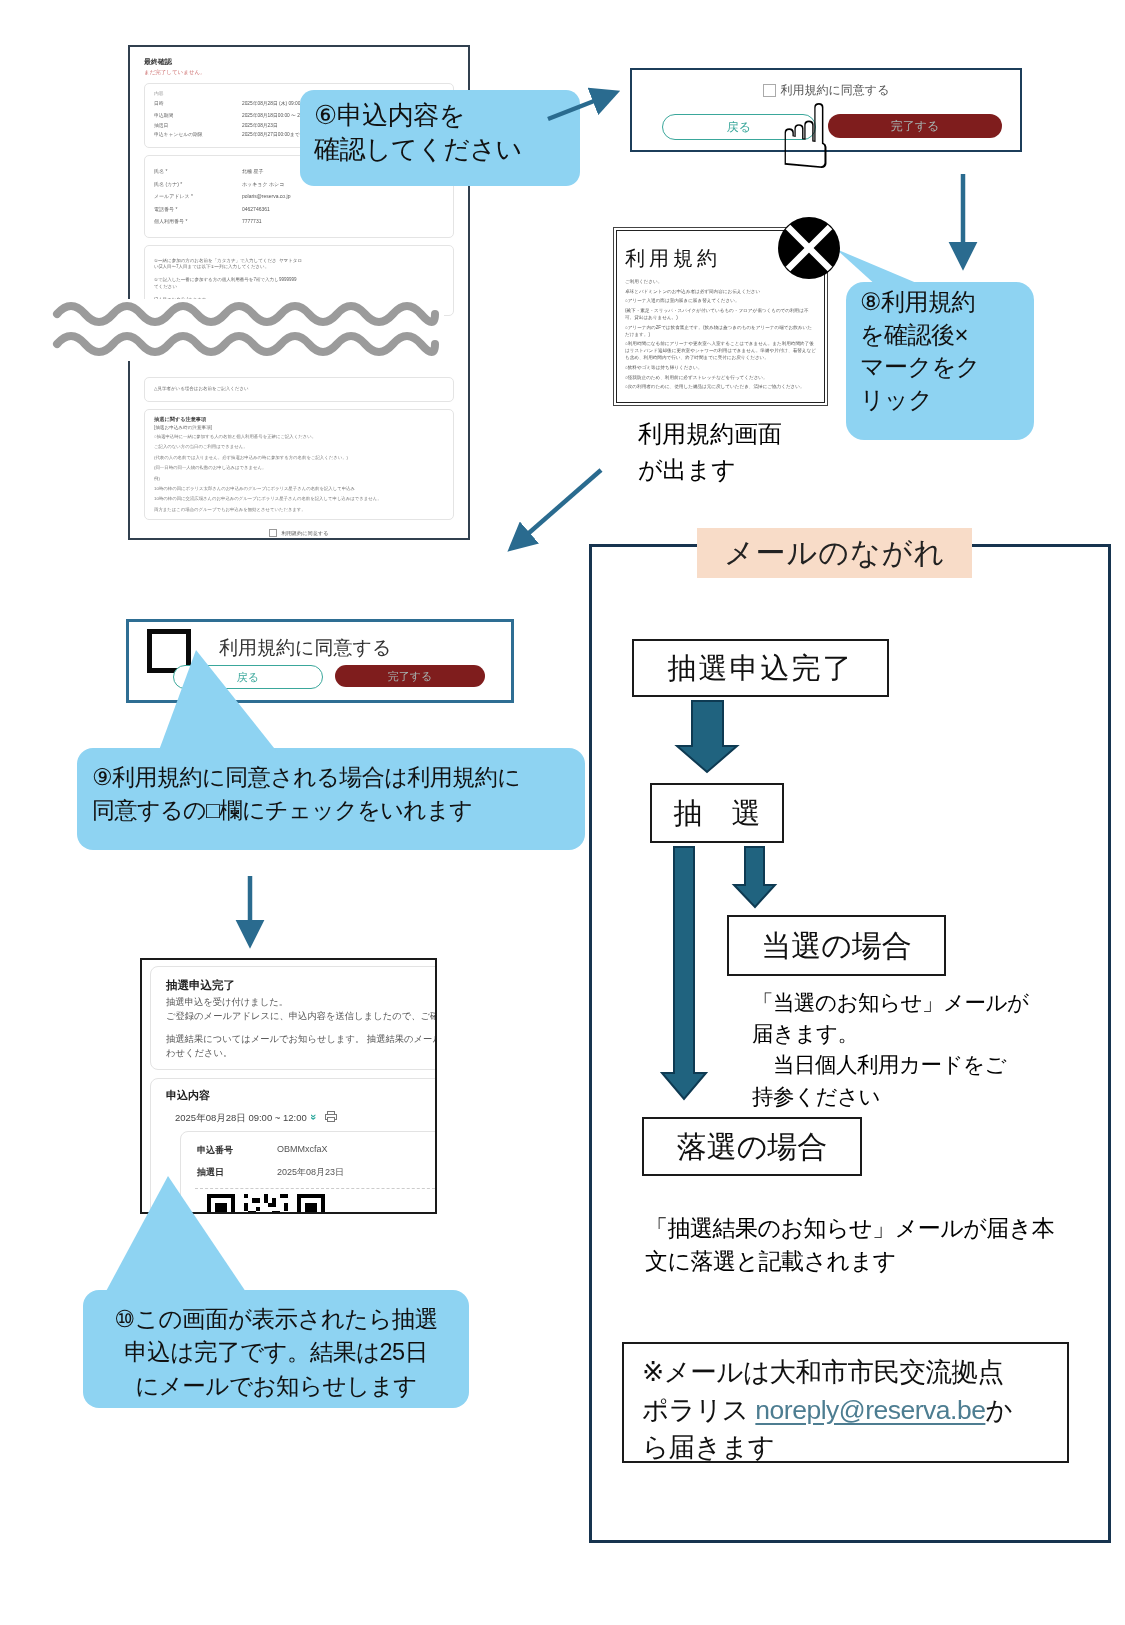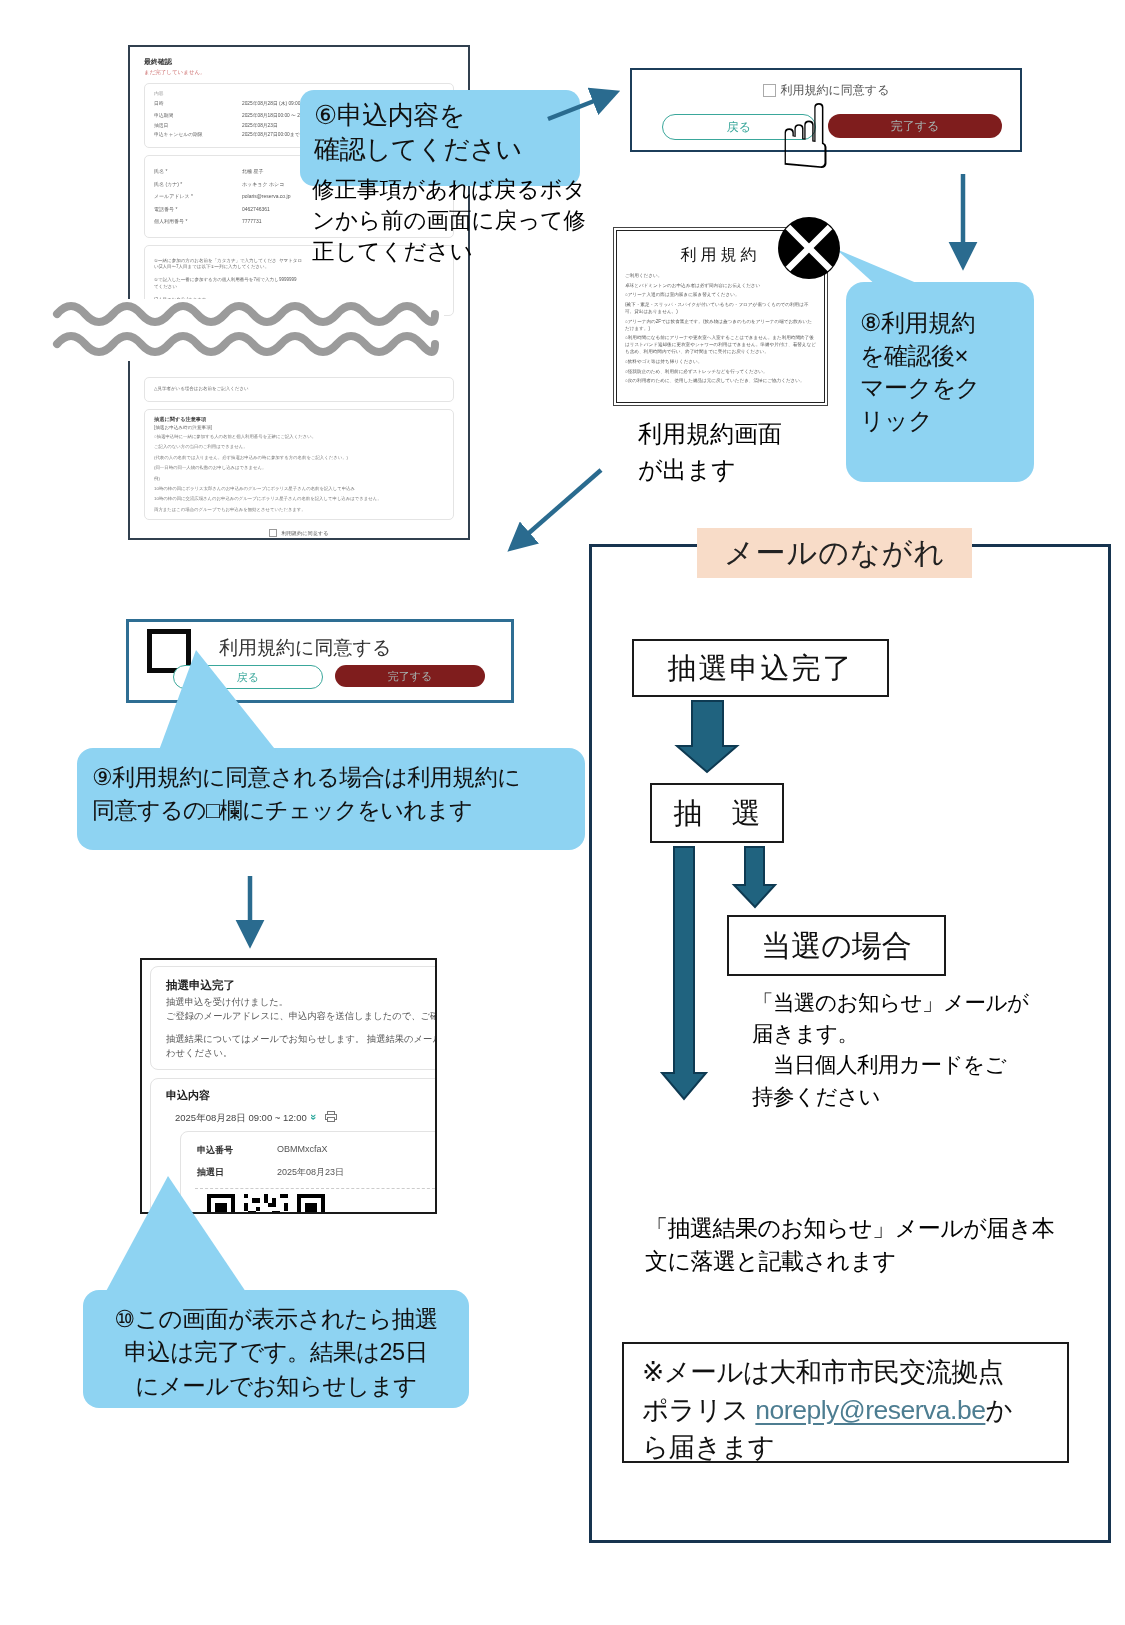--- a/index.html
+++ b/index.html
@@ -7,21 +7,21 @@
   #canvas{position:relative;width:1125px;height:1625px;background:#fff;overflow:hidden;}
   .abs{position:absolute;}
   .pre{white-space:pre-line;}
 
   
   .bubble{position:absolute;background:#8ed3f2;color:#111;border-radius:16px;
           white-space:pre-line;letter-spacing:-0.5px;z-index:30;}
   #bubble6{left:300px;top:90px;width:252px;height:80px;padding:8px 14px;font-size:26px;line-height:1.32;border-radius:14px;}
   #note6{left:312px;top:174px;width:300px;font-size:22.5px;line-height:1.38;color:#000;z-index:30;}
   #bubble7{left:666px;top:40px;width:302px;height:46px;padding:0;font-size:29px;line-height:46px;text-align:center;border-radius:8px;}
-  #bubble8{left:846px;top:282px;width:160px;height:150px;padding:25px 14px;font-size:24px;line-height:1.36;border-radius:18px;}
+  #bubble8{left:846px;top:282px;width:160px;height:150px;padding:4px 14px;font-size:24px;line-height:1.36;border-radius:18px;}
   #bubble9{left:77px;top:748px;width:478px;height:76px;padding:13px 15px;font-size:23px;line-height:1.45;}
   #bubble10{left:83px;top:1290px;width:356px;height:92px;padding:13px 15px;font-size:23.5px;line-height:1.42;text-align:center;}
   #termsCaption{left:638px;top:416px;font-size:24px;line-height:1.5;color:#000;z-index:30;}
 
   
   #formShot{left:128px;top:45px;width:342px;height:495px;background:#fff;border:2px solid #31404f;
             z-index:10;overflow:hidden;padding:10px 14px;box-sizing:border-box;}
   #formShot .f-title{font-size:7px;font-weight:bold;color:#333;}
   #formShot .f-warn{font-size:5.5px;color:#cc6a6a;margin-top:2px;}
   .fcard{border:1px solid #e4e4e4;border-radius:5px;padding:6px 9px;margin-top:7px;}
@@ -49,21 +49,21 @@
   .smallchk{width:11px;height:11px;border:1px solid #aaa;background:#fff;flex:none;}
   .pill-outline{position:absolute;border:1.5px solid #3aa79b;border-radius:13px;color:#3aa79b;text-align:center;background:#fff;}
   .pill-gray{position:absolute;background:#7f1d1d;border-radius:13px;color:#a6b5b2;text-align:center;}
   #back7{left:30px;top:44px;width:152px;height:24px;font-size:12px;line-height:24px;}
   #done7{left:196px;top:44px;width:174px;height:24px;font-size:12px;line-height:24px;}
   #hand{left:778px;top:92px;font-size:90px;line-height:1;font-family:"DejaVu Sans",sans-serif;color:#000;z-index:50;}
 
   
   #termsShot{left:616px;top:230px;width:209px;height:173px;background:#fff;border:1.5px solid #222;
              outline:1px solid #444;outline-offset:2px;z-index:10;box-sizing:border-box;padding:6px 8px;overflow:hidden;}
-  #termsShot .t-title{font-size:16px;text-align:center;color:#111;margin-top:8px;margin-bottom:6px;letter-spacing:4px;}
+  #termsShot .t-title{font-size:20px;text-align:left;color:#111;margin-top:8px;margin-bottom:6px;letter-spacing:4px;}
   .tline{font-size:4.6px;color:#555;line-height:1.55;margin-top:2.5px;}
 
   
   #agreeMid{left:126px;top:619px;width:388px;height:84px;border:3px solid #2e6e93;background:#fff;z-index:10;box-sizing:border-box;}
   #bigChk{position:absolute;left:18px;top:7px;width:34px;height:34px;border:5px solid #0a0a0a;background:#fff;}
   #agreeMidLabel{position:absolute;left:90px;top:13px;font-size:19px;color:#333;}
   #backMid{left:44px;top:43px;width:148px;height:22px;font-size:11px;line-height:22px;}
   #doneMid{left:206px;top:43px;width:150px;height:22px;font-size:11px;line-height:22px;}
 
   
@@ -328,37 +328,35 @@
         </g>
       </svg>
     </div>
   </div>
 
   <div id="flowBox" class="abs"></div>
   <div id="flowTitle" class="abs">メールのながれ</div>
   <div id="node1" class="node">抽選申込完了</div>
   <div id="node2" class="node">抽　選</div>
   <div id="node3" class="node">当選の場合</div>
+  <div id="node4" class="node">落選の場合</div>
   <div id="noteWin" class="flownote">「当選のお知らせ」メールが
 届きます。
 　当日個人利用カードをご
 持参ください</div>
   <div id="noteLose" class="flownote">「抽選結果のお知らせ」メールが届き本
 文に落選と記載されます</div>
   <div id="footerBox" class="abs">
     <div>※メールは大和市市民交流拠点</div>
     <div><span>ポラリス </span><a href="#">noreply@reserva.be</a><span>か</span></div>
     <div>ら届きます</div>
   </div>
 
   <div id="bubble6" class="bubble">⑥申込内容を
  確認してください</div>
-  <div id="note6" class="abs pre">修正事項があれば戻るボタ
-ンから前の画面に戻って修
-正してください</div>
   <div id="bubble8" class="bubble">⑧利用規約
 を確認後×
 マークをク
 リック</div>
   <div id="bubble9" class="bubble">⑨利用規約に同意される場合は利用規約に
 同意するの□欄にチェックをいれます</div>
   <div id="bubble10" class="bubble">⑩この画面が表示されたら抽選
 申込は完了です。結果は25日
 にメールでお知らせします</div>
   <div id="termsCaption" class="abs pre">利用規約画面

